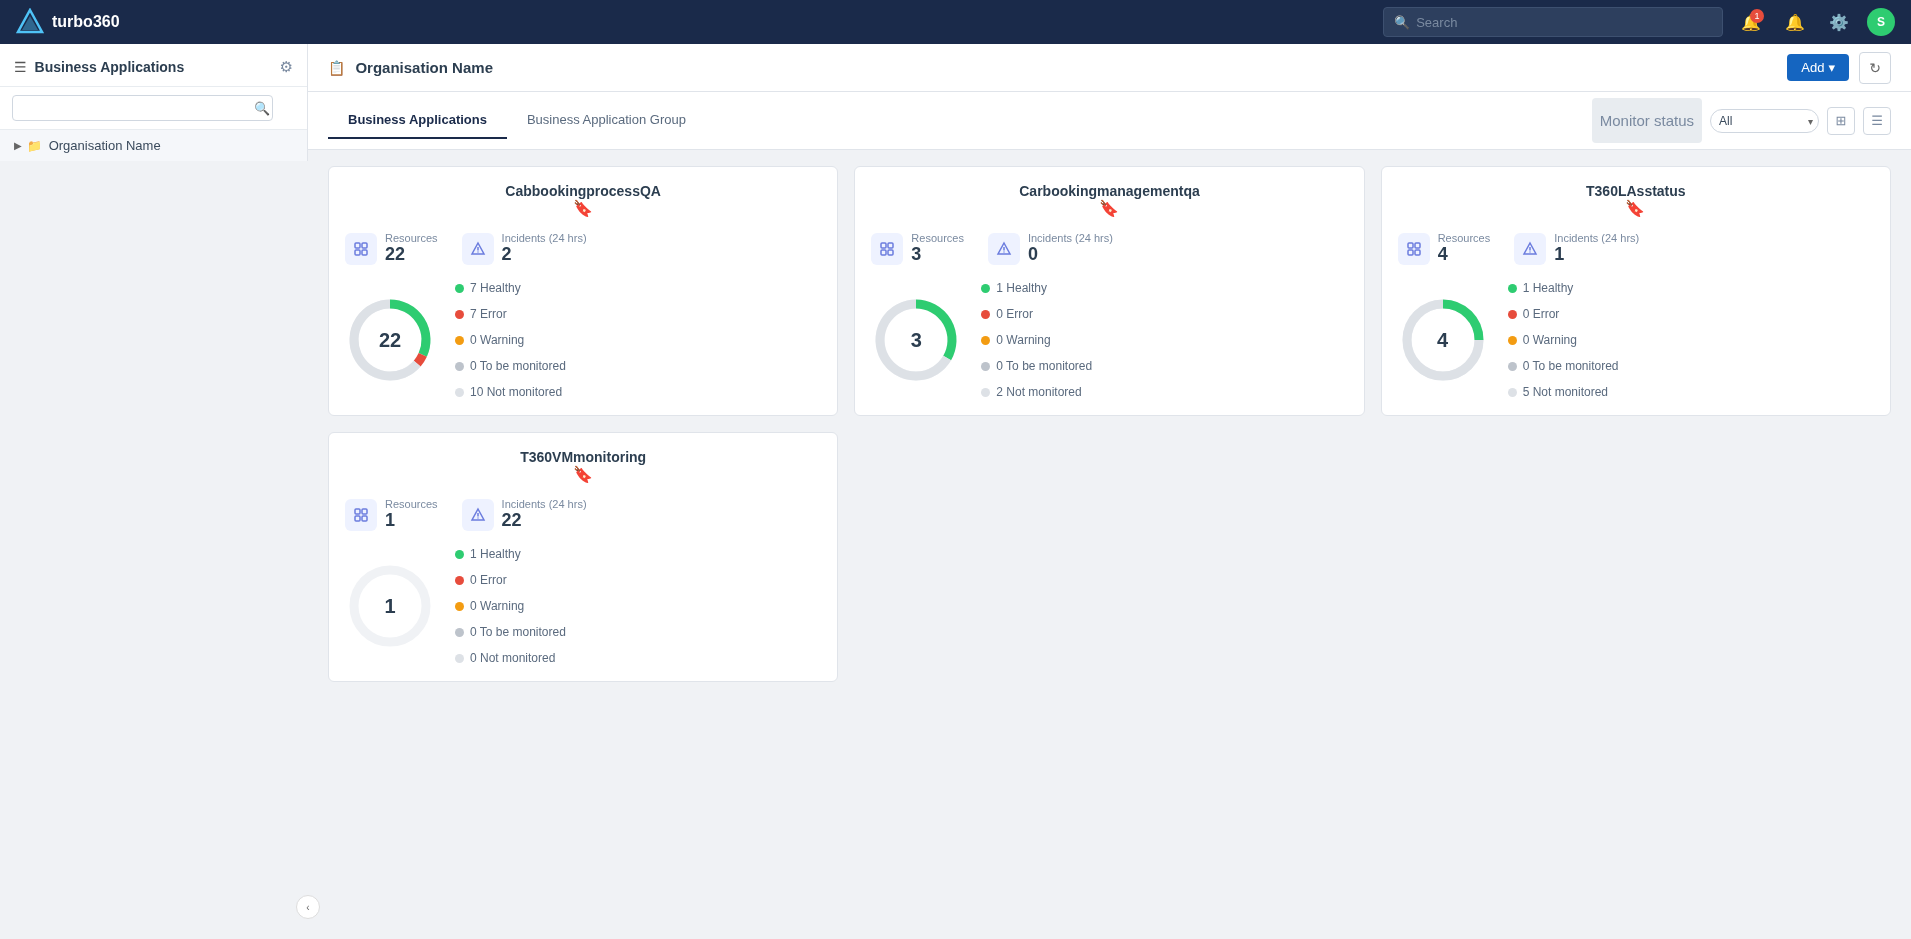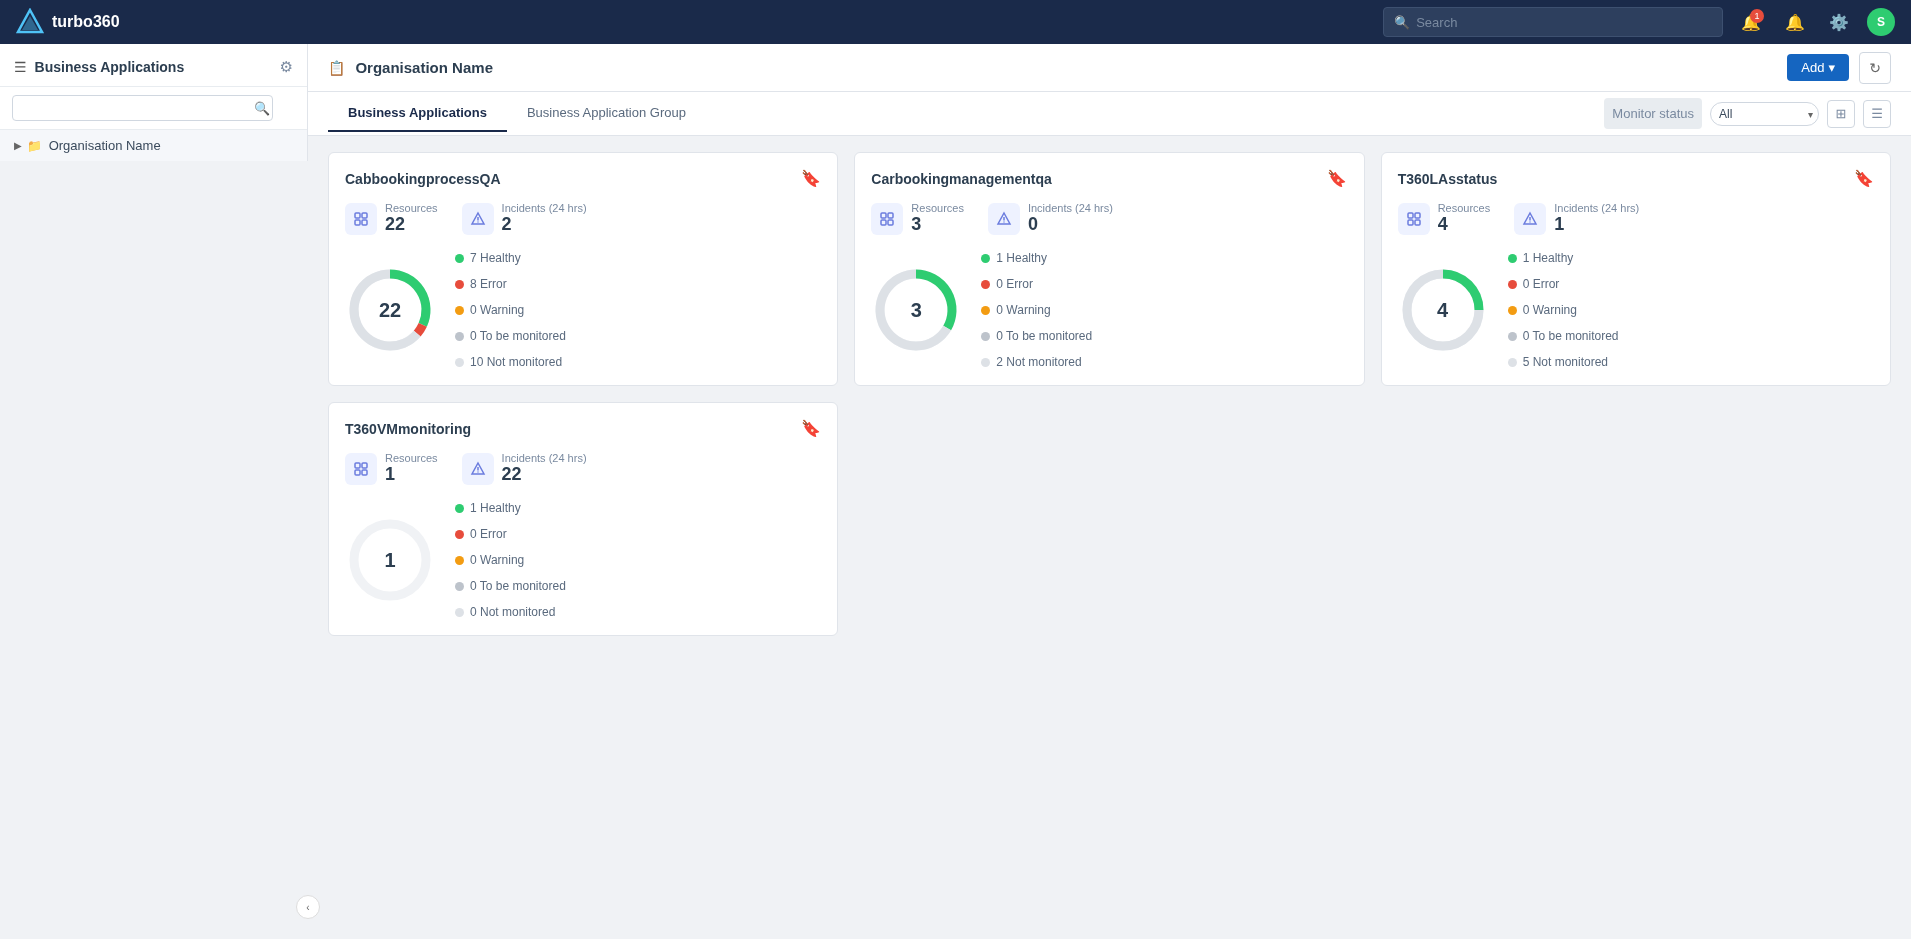--- a/index.html
+++ b/index.html
@@ -306,22 +306,23 @@
     .app-card {
       background: white;
       border-radius: 6px;
       padding: 16px;
       border: 1px solid #e0e4ea;
       position: relative;
     }
     .card-header {
       display: flex;
       align-items: center;
-      justify-content: space-between;
+      justify-content: flex-end;
       margin-bottom: 14px;
+      flex-direction: column;
     }
     .card-title {
       font-size: 14px;
       font-weight: 600;
       color: #2c3e50;
     }
     .card-bookmark {
       color: #b0b8c5;
       cursor: pointer;
       font-size: 16px;
@@ -457,21 +458,21 @@
     <div class="tabs-row">
       <div class="tab active">
         <span>Business Applications</span>
       </div>
       <div class="tab">
         <span>Business Application Group</span>
       </div>
       <div style="flex:1;"></div>
 
       <div style="display:flex;align-items:center;gap:8px;padding:6px 0;">
-        <span style="font-size:13px;color:#7a8aa0;background:#e8ecf0;border-radius:4px;padding:8px 8px;">Monitor status</span>
+        <span style="font-size:15px;color:#7a8aa0;background:#e8ecf0;border-radius:4px;padding:14px 8px;">Monitor status</span>
         <div class="filter-select-wrap">
           <select class="filter-select">
             <option>All</option>
             <option>Monitored</option>
             <option>Not monitored</option>
             <option>To be monitored</option>
           </select>
         </div>
         <div class="view-btn">
           <span>⊞</span>
@@ -528,21 +529,21 @@
                 </svg>
         <span class="donut-label">22</span>
       </div>
       <div class="legend">
         <div class="legend-item">
       <span class="legend-dot dot-healthy"></span>
       <span>7 Healthy</span>
     </div>
                 <div class="legend-item">
       <span class="legend-dot dot-error"></span>
-      <span>8 Error</span>
+      <span>7 Error</span>
     </div>
                 <div class="legend-item">
       <span class="legend-dot dot-warning"></span>
       <span>0 Warning</span>
     </div>
                 <div class="legend-item">
       <span class="legend-dot dot-tobemon"></span>
       <span>0 To be monitored</span>
     </div>
                 <div class="legend-item">

